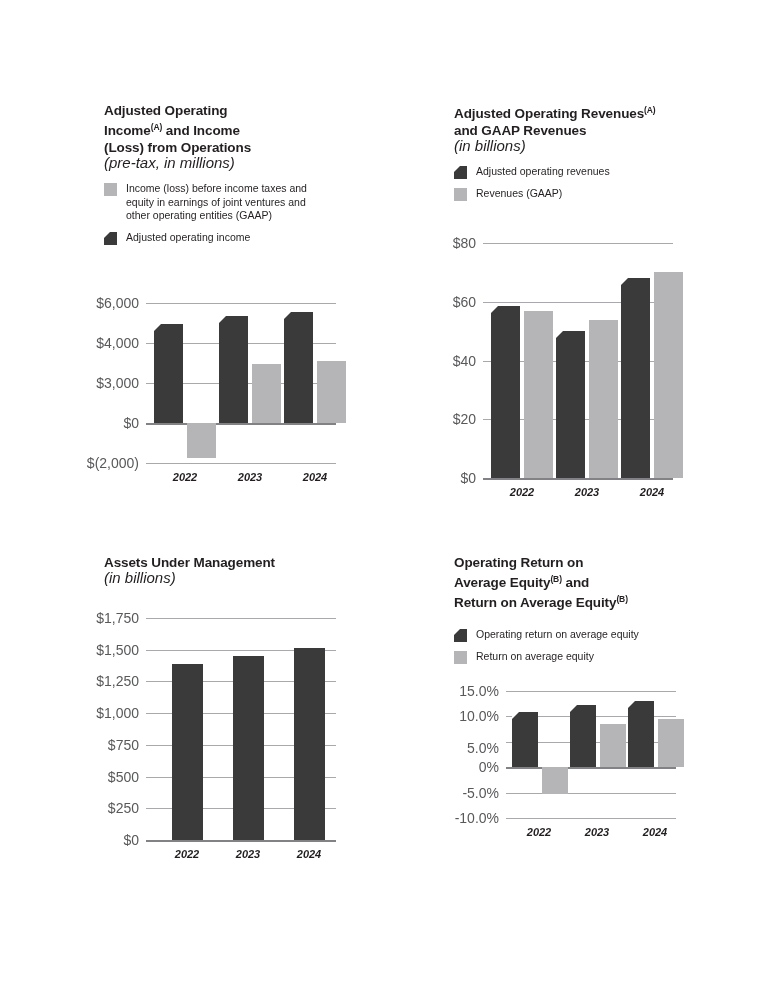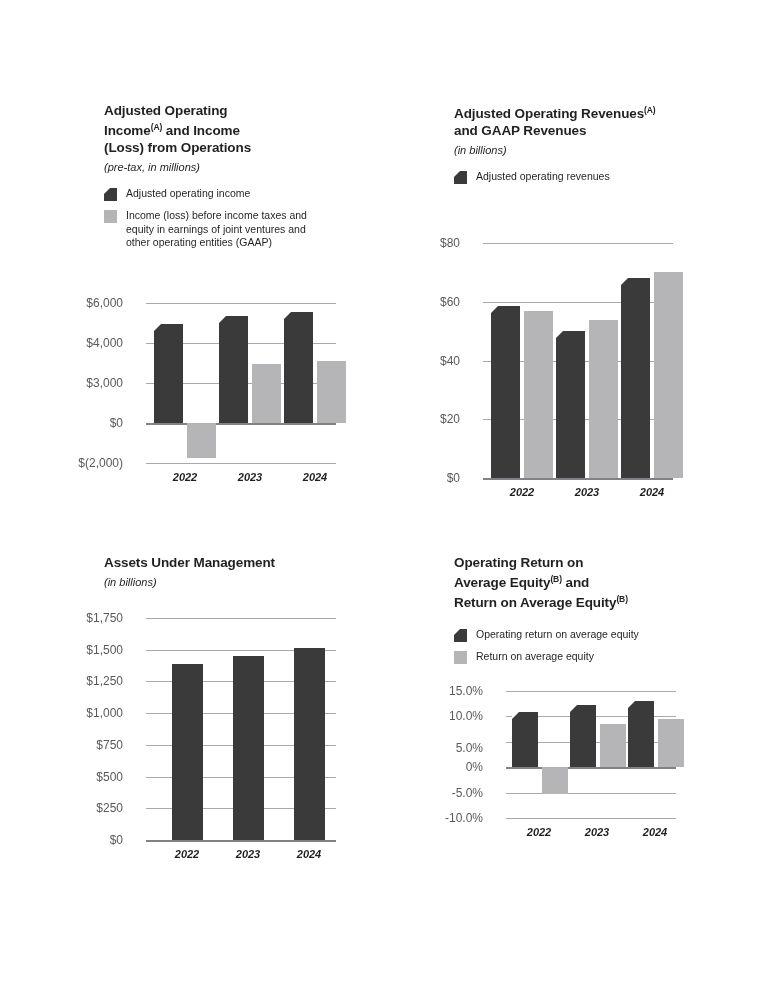--- a/index.html
+++ b/index.html
@@ -18,22 +18,22 @@
   #panel-revenues { left: 454px; top: 102px;  width: 300px; }
   #panel-aum      { left: 104px; top: 554px;  width: 300px; }
   #panel-roe      { left: 454px; top: 554px;  width: 300px; }
 
   .chart-title {
     font-size: 13.5px; font-weight: bold; line-height: 17px;
     letter-spacing: -0.1px; color: #231f20;
   }
   .chart-title sup { font-size: 8.5px; font-weight: bold; vertical-align: 5px; }
   .chart-sub {
-    font-size: 11px; font-style: italic; color: #231f20;
-    margin-top: 5px; line-height: 13px;
+    font-size: 15px; font-style: italic; color: #231f20;
+    line-height: 13px;
   }
 
   
   .legend { margin-top: 13px; }
   .legend-row { display: flex; align-items: flex-start; margin-bottom: 8px; }
   .swatch {
     width: 13px; height: 13px; flex: 0 0 13px; margin-right: 9px;
     margin-top: 1px; position: relative;
   }
   .swatch.dark { background: #3a3a3a; }
@@ -47,22 +47,22 @@
   .legend-label { font-size: 10.5px; line-height: 13.5px; color: #231f20; }
 
   
   .plot { position: relative; }
   .gridline {
     position: absolute; height: 1px; background: #a7a9ac;
     left: 0; right: 0;
   }
   .gridline.axis0 { height: 2px; background: #808285; }
   .ytick {
-    position: absolute; right: 100%; margin-right: 23px;
-    font-size: 12px; color: #58595b; white-space: nowrap;
+    position: absolute; right: 100%; margin-right: 7px;
+    font-size: 14px; color: #58595b; white-space: nowrap;
     transform: translateY(-50%); line-height: 1;
   }
   .bar {
     position: absolute; background: #3a3a3a;
   }
   .bar.gray { background: #b5b5b8; }
   .bar.notch::after {
     content: ""; position: absolute; left: 0; top: 0;
     border-left: 7px solid #ffffff;
     border-bottom: 7px solid transparent;
@@ -89,26 +89,26 @@
   <div class="panel" id="panel-aoi">
     <div class="chart-title">
       <span>Adjusted Operating</span><br>
       <span>Income</span><sup>(A)</sup><span> and Income</span><br>
       <span>(Loss) from Operations</span>
     </div>
     <div class="chart-sub">(pre-tax, in millions)</div>
 
     <div class="legend">
       <div class="legend-row">
+        <span class="swatch gray"></span>
+        <span class="legend-label" style="width:200px">Income (loss) before income taxes and equity in earnings of joint ventures and other operating entities (GAAP)</span>
+      </div>
+      <div class="legend-row">
         <span class="swatch dark"></span>
         <span class="legend-label" style="width:200px">Adjusted operating income</span>
-      </div>
-      <div class="legend-row">
-        <span class="swatch gray"></span>
-        <span class="legend-label" style="width:200px">Income (loss) before income taxes and equity in earnings of joint ventures and other operating entities (GAAP)</span>
       </div>
     </div>
 
     <div class="plot" id="plot-aoi" style="position:absolute; left:42px; top:201px; width:190px; height:161px;">
 
       <div class="gridline" style="top:0px;"></div>
       <div class="gridline" style="top:40px;"></div>
       <div class="gridline" style="top:80px;"></div>
       <div class="gridline axis0" style="top:120px;"></div>
       <div class="gridline" style="top:160px;"></div>
@@ -136,20 +136,24 @@
     <div class="chart-title">
       <span>Adjusted Operating Revenues</span><sup>(A)</sup><br>
       <span>and GAAP Revenues</span>
     </div>
     <div class="chart-sub">(in billions)</div>
 
     <div class="legend">
       <div class="legend-row">
         <span class="swatch dark"></span>
         <span class="legend-label">Adjusted operating revenues</span>
+      </div>
+      <div class="legend-row">
+        <span class="swatch gray"></span>
+        <span class="legend-label">Revenues (GAAP)</span>
       </div>
     </div>
 
     <div class="plot" id="plot-rev" style="position:absolute; left:29px; top:141px; width:190px; height:235px;">
       <div class="gridline" style="top:0px;"></div>
       <div class="gridline" style="top:58.75px;"></div>
       <div class="gridline" style="top:117.5px;"></div>
       <div class="gridline" style="top:176.25px;"></div>
       <div class="gridline axis0" style="top:235px;"></div>
       <span class="ytick" style="top:0px;">$80</span>

